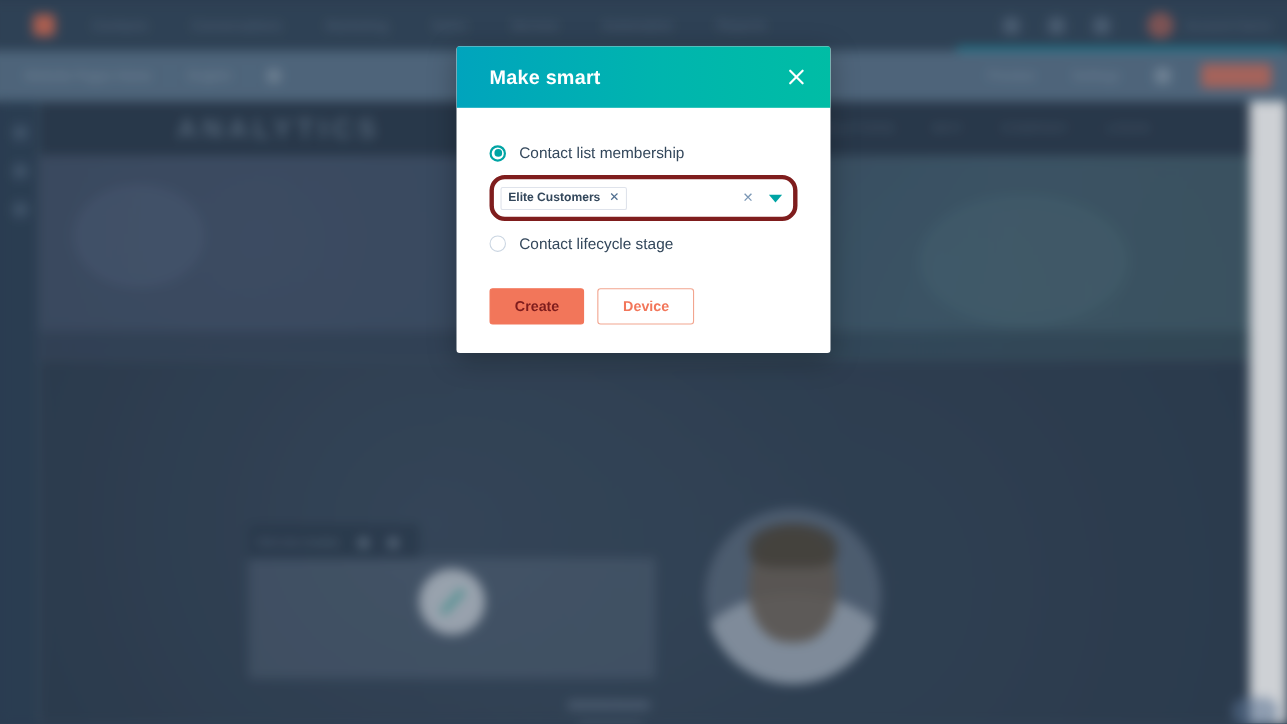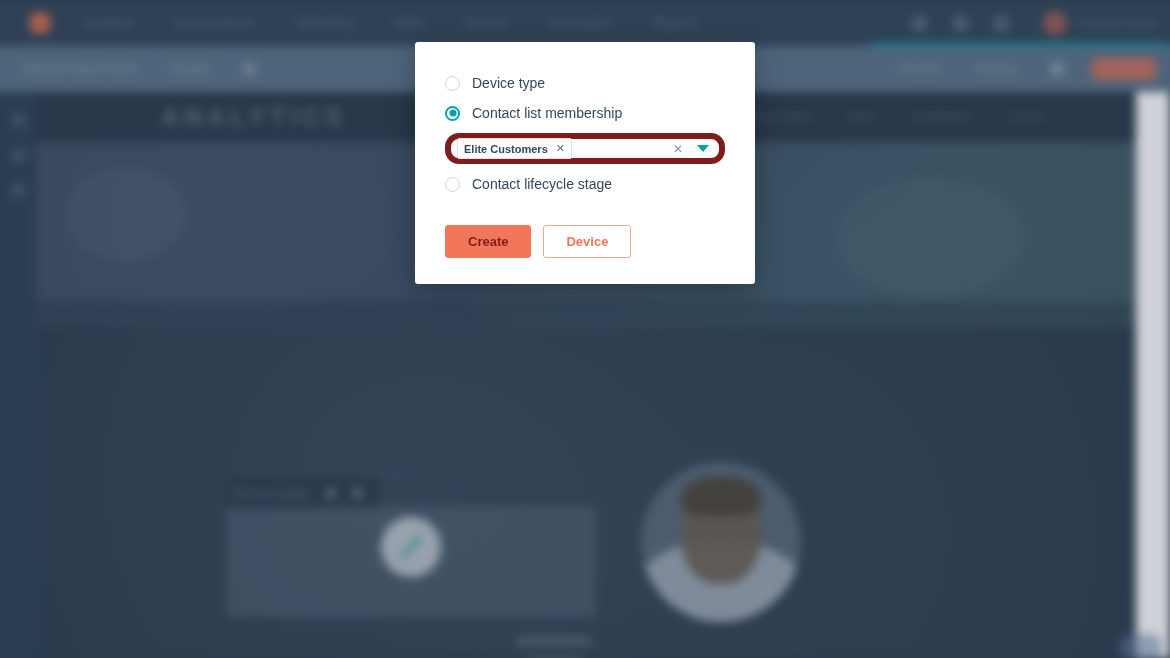--- a/index.html
+++ b/index.html
@@ -425,23 +425,23 @@
     background: #00a4a4;
   }
   .opt-label {
     color: #33475b;
     font-size: 14px;
   }
 
   .tag-field {
     display: flex;
     align-items: center;
-    height: 31px;
+    height: 42px;
     margin: 5px 0 5px 0;
-    border: 6px solid #7f1d1d;
+    border: 4px solid #7f1d1d;
     border-radius: 14px;
     background: #fff;
     padding: 0 6px 0 6px;
   }
   .chip {
     display: inline-flex;
     align-items: center;
     height: 21px;
     border: 1px solid #dfe3eb;
     border-radius: 2px;
@@ -588,28 +588,28 @@
         <div class="foot-line" style="left:490px; top:330px; width:58px; height:7px; opacity:.22;"></div>
       </div>
 
       <div class="fab"></div>
     </div>
   </div>
 
   <div class="scrim"></div>
 
   <div class="modal">
+    <div class="modal-header">
+      <div class="modal-title">Make smart</div>
+      <button class="close-btn"></button>
+    </div>
 
     <div class="modal-body">
 
 
-      <div class="opt-row">
-        <span class="radio"></span>
-        <span class="opt-label">Device type</span>
-      </div>
 
 
 
       <div class="opt-row selected">
         <span class="radio"></span>
         <span class="opt-label">Contact list membership</span>
       </div>
 
       <div class="tag-field">
         <span class="chip">

